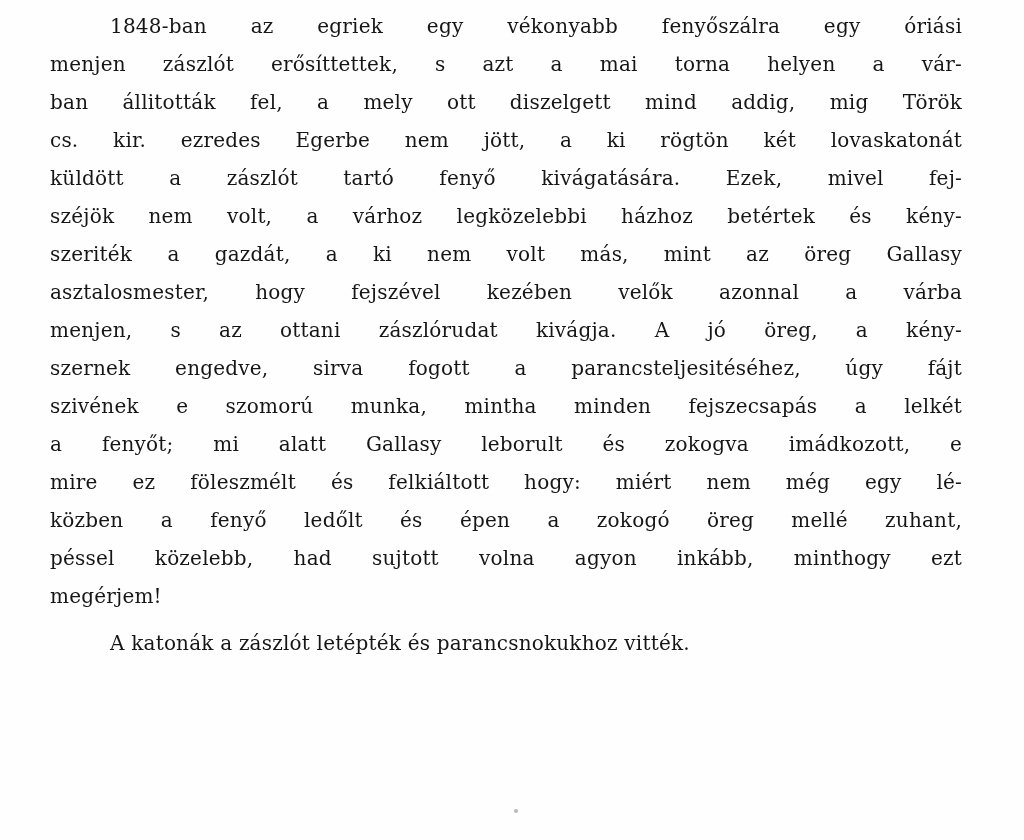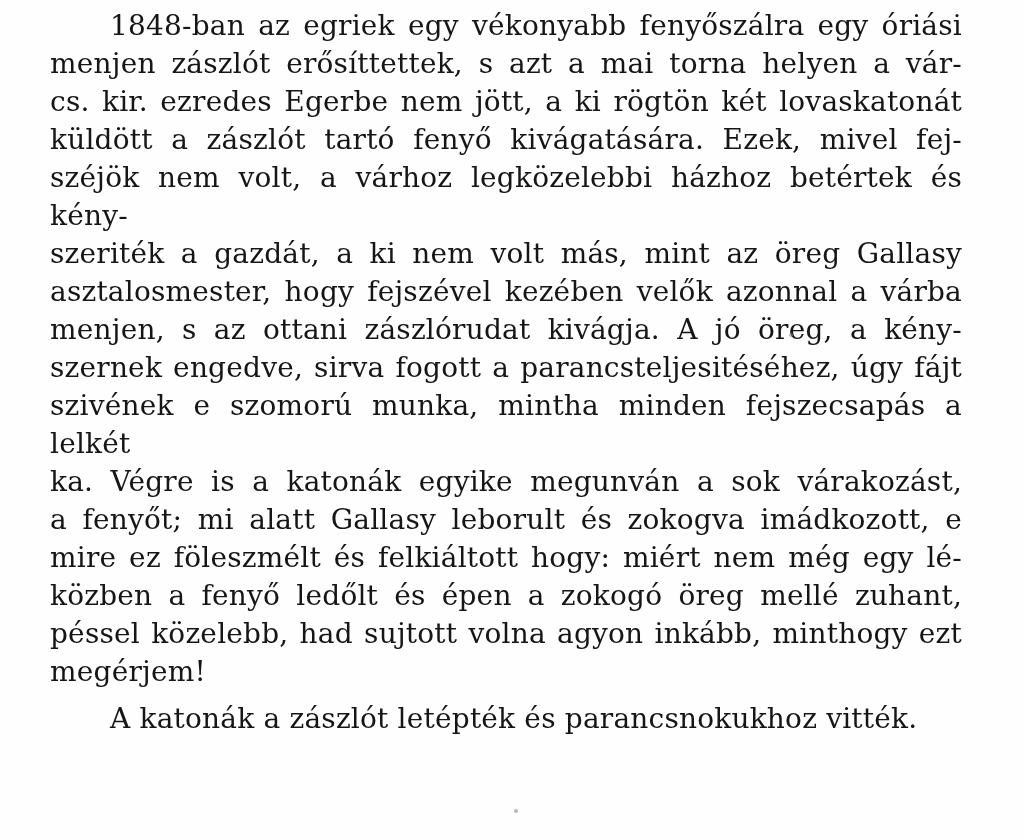--- a/index.html
+++ b/index.html
@@ -22,21 +22,21 @@
     top: 7px;
     width: 912px;
   }
   .paragraph {
     margin: 0;
   }
   .paragraph + .paragraph {
     margin-top: 9px;
   }
   .line {
-    font-size: 28px;
+    font-size: 20px;
     line-height: 38px;
     white-space: normal;
     text-align: justify;
     text-align-last: justify;
     letter-spacing: 0.2px;
   }
   .line.indent {
     text-indent: 60px;
   }
   .line.no-stretch {
@@ -52,29 +52,29 @@
   .speck-2 { left: 514px; top: 809px; width: 4px; height: 4px; opacity: .6; }
 </style>
 </head>
 <body>
 
 <div class="page">
   <div class="text-block" id="text-block">
       <div class="paragraph">
         <div class="line indent">1848-ban az egriek egy vékonyabb fenyőszálra egy óriási</div>
         <div class="line">menjen zászlót erősíttettek, s azt a mai torna helyen a vár-</div>
+        <div class="line">ban állitották fel, a mely ott diszelgett mind addig, mig Török</div>
         <div class="line">cs. kir. ezredes Egerbe nem jött, a ki rögtön két lovaskatonát</div>
         <div class="line">küldött a zászlót tartó fenyő kivágatására. Ezek, mivel fej-</div>
         <div class="line">széjök nem volt, a várhoz legközelebbi házhoz betértek és kény-</div>
         <div class="line">szeriték a gazdát, a ki nem volt más, mint az öreg Gallasy</div>
         <div class="line">asztalosmester, hogy fejszével kezében velők azonnal a várba</div>
         <div class="line">menjen, s az ottani zászlórudat kivágja. A jó öreg, a kény-</div>
         <div class="line">szernek engedve, sirva fogott a parancsteljesitéséhez, úgy fájt</div>
         <div class="line">szivének e szomorú munka, mintha minden fejszecsapás a lelkét</div>
-        <div class="line">ka. Végre is a katonák egyike megunván a sok várakozást,</div>
         <div class="line">a fenyőt; mi alatt Gallasy leborult és zokogva imádkozott, e</div>
         <div class="line">mire ez föleszmélt és felkiáltott hogy: miért nem még egy lé-</div>
         <div class="line">közben a fenyő ledőlt és épen a zokogó öreg mellé zuhant,</div>
         <div class="line">péssel közelebb, had sujtott volna agyon inkább, minthogy ezt</div>
         <div class="line no-stretch">megérjem!</div>
       </div>
       <div class="paragraph">
         <div class="line indent no-stretch">A katonák a zászlót letépték és parancsnokukhoz vitték.</div>
       </div>
     </div>

